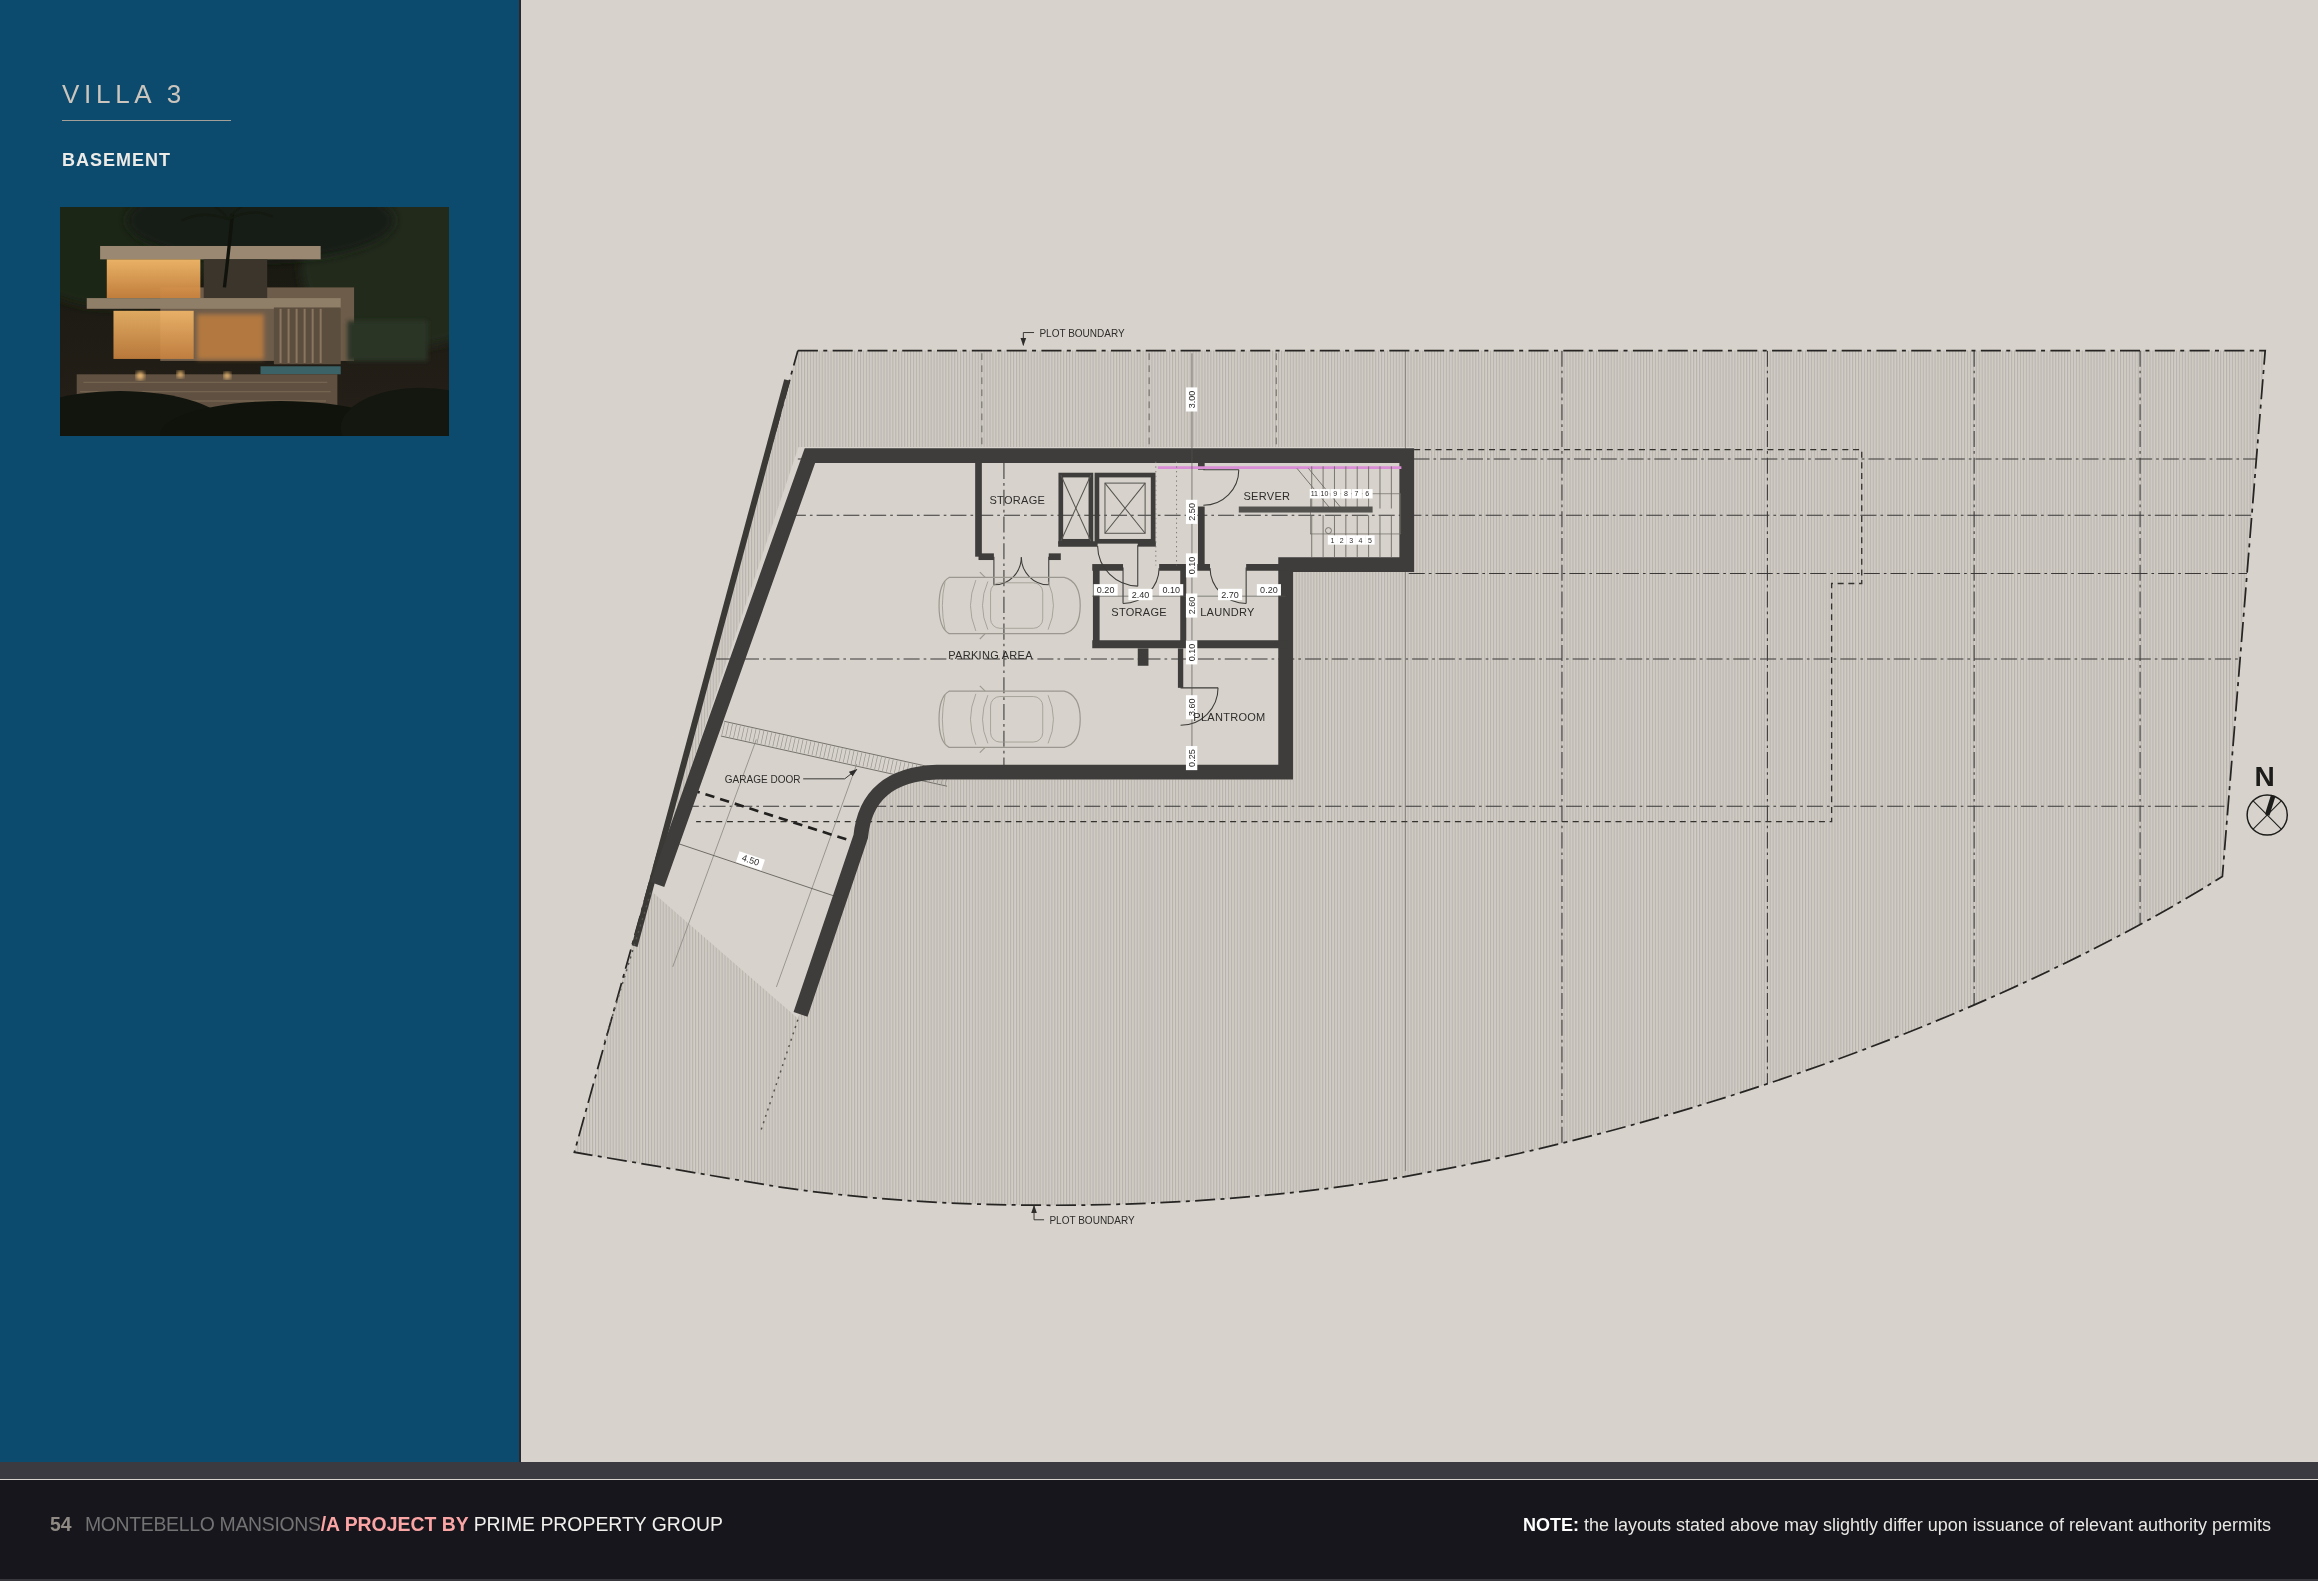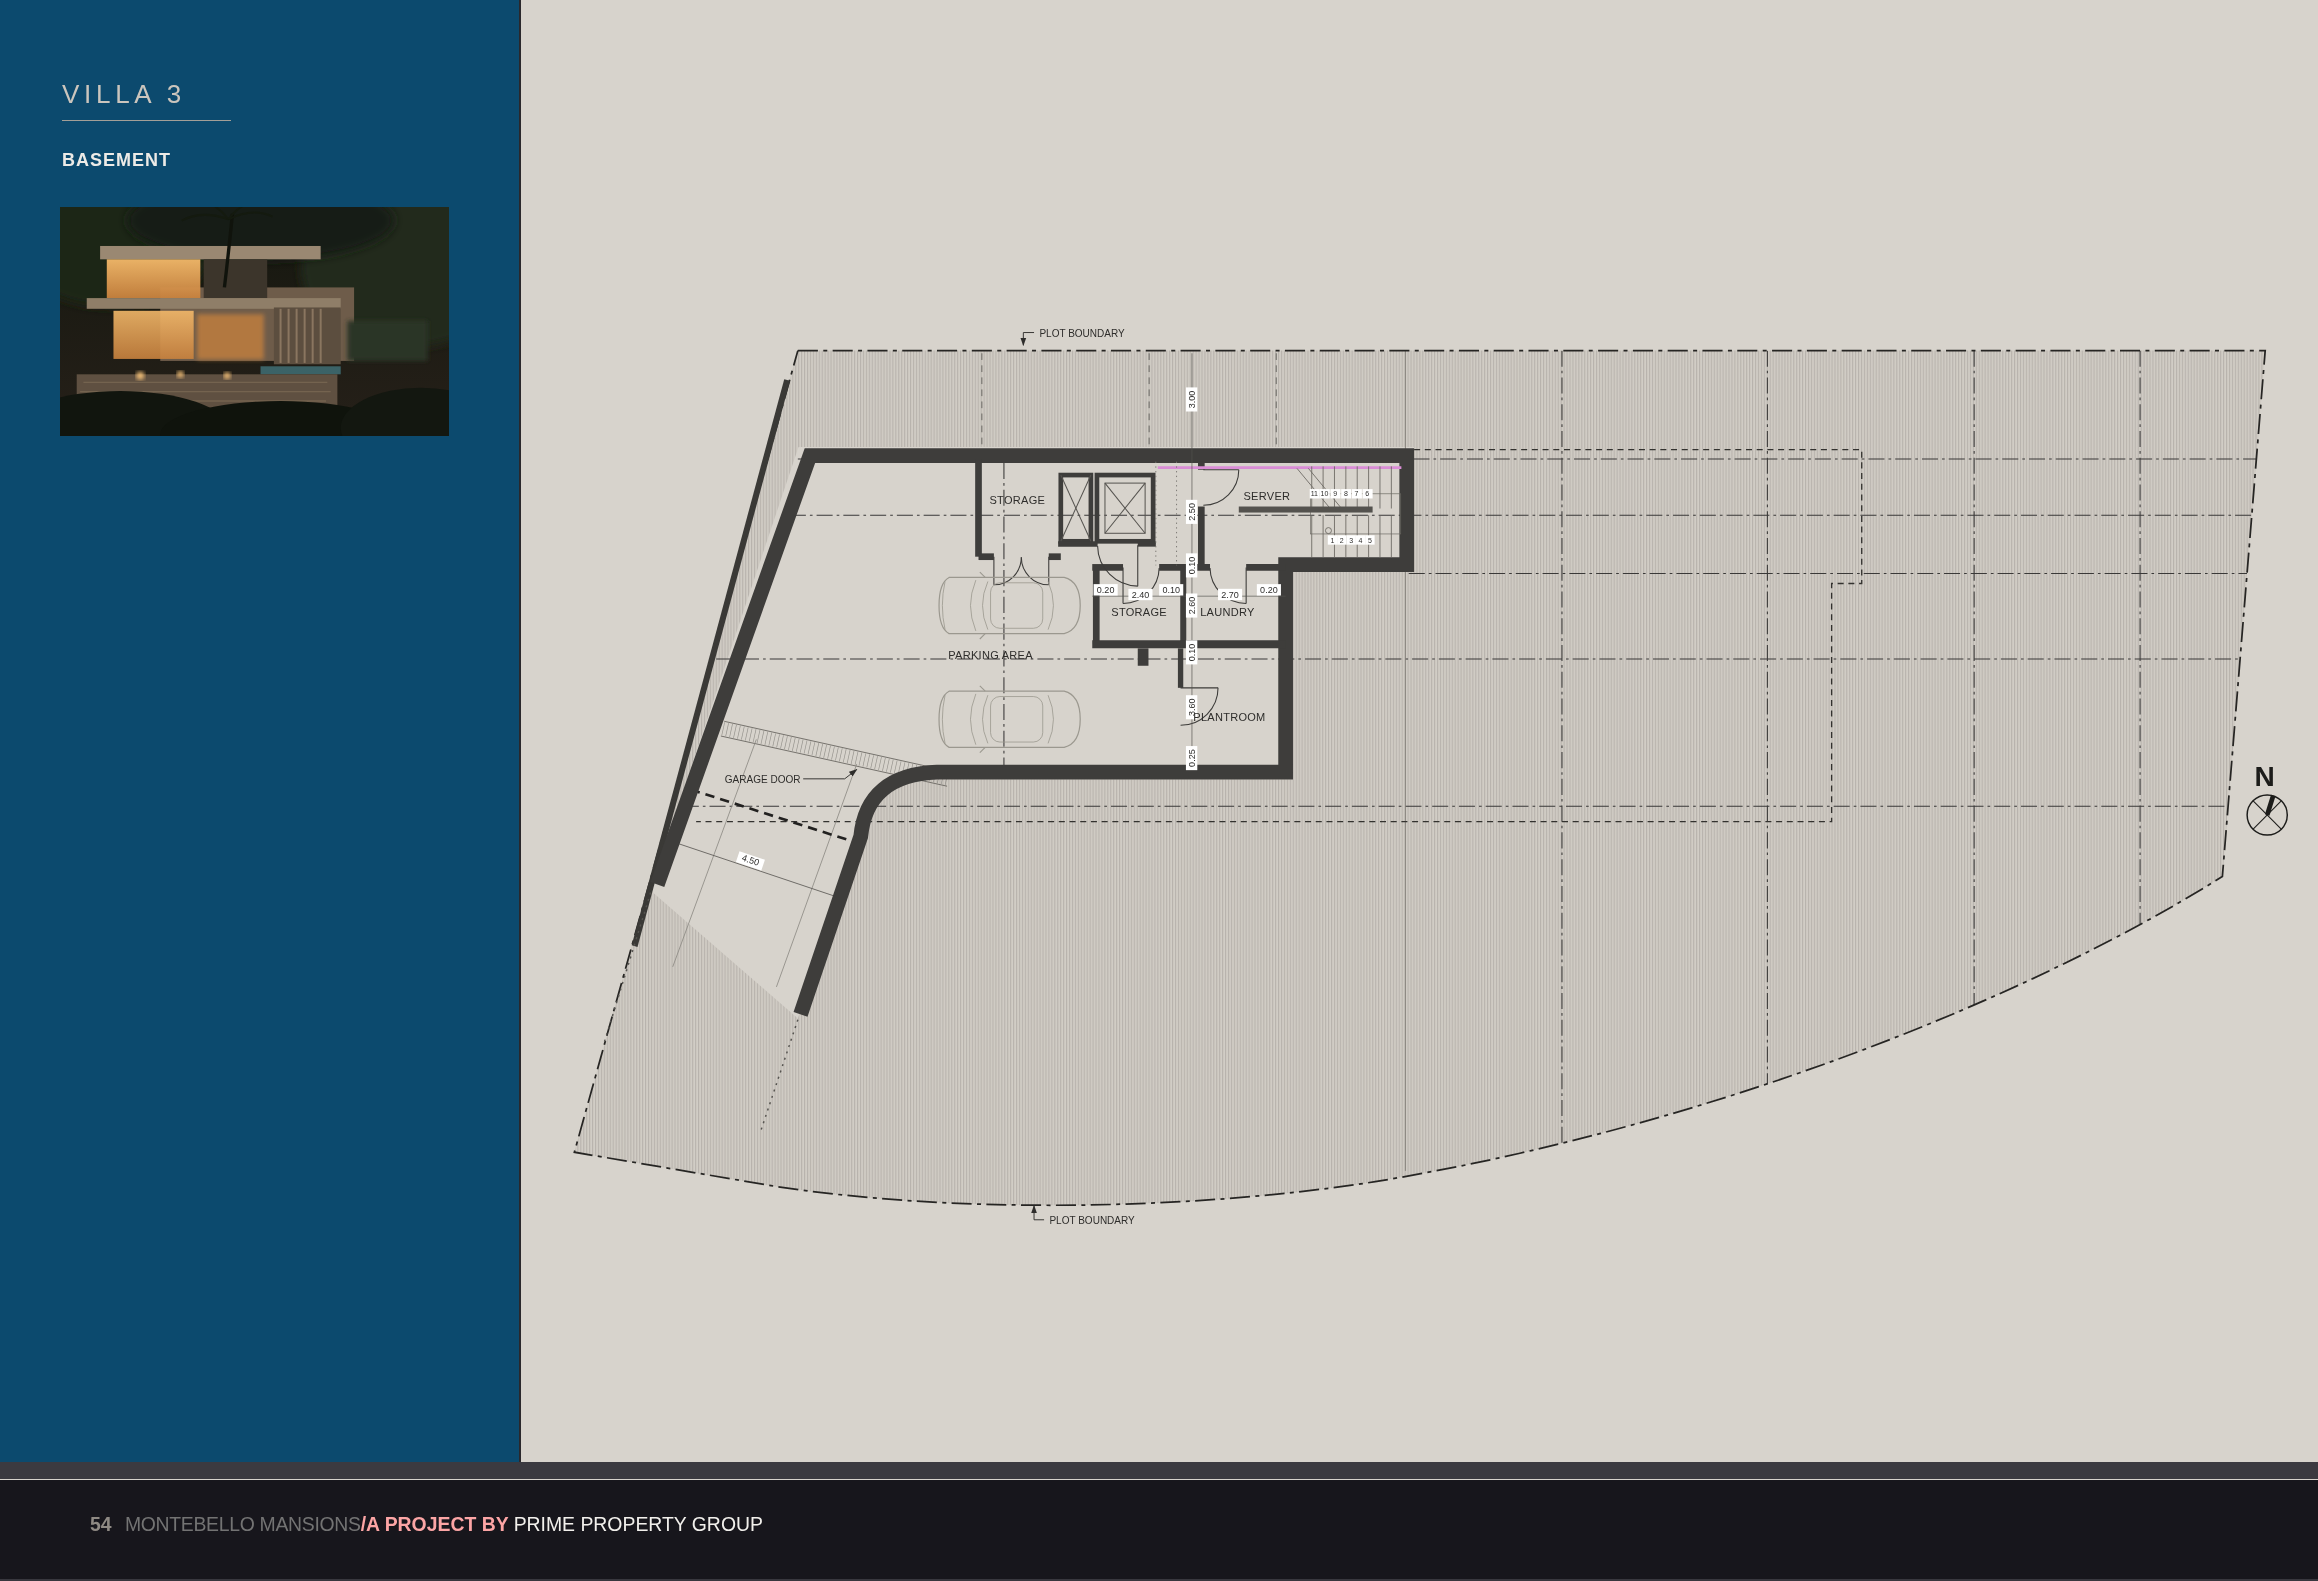--- a/index.html
+++ b/index.html
@@ -11,21 +11,21 @@
   .sidebar{position:absolute;left:0;top:0;width:519px;height:1462px;background:#0c4a6e;border-right:2px solid #2a282c;}
   .villa-title{position:absolute;left:62px;top:79px;font-size:26px;letter-spacing:4.7px;color:#cbc5bd;font-weight:400;}
   .title-rule{position:absolute;left:62px;top:120px;width:169px;height:1.3px;background:#a49f97;}
   .basement-sub{position:absolute;left:62px;top:141px;font-size:18px;font-weight:700;letter-spacing:1px;color:#edebe7;margin-top:9px;}
   .photo{position:absolute;left:60px;top:207px;width:389px;height:229px;overflow:hidden;background:#191a14;}
   
   .footer-strip{position:absolute;left:0;top:1462px;width:2319px;height:17.4px;background:#3b3a40;}
   .footer{position:absolute;left:0;top:1480px;width:2319px;height:102px;background:#17161c;}
   .footer:after{content:"";position:absolute;left:0;bottom:0;width:100%;height:2.7px;background:#38373e;}
   .footer-left{position:absolute;left:50px;top:33px;font-size:19.4px;color:#fff;white-space:nowrap;}
-  .footer-left .pageno{color:#8f8a84;font-weight:700;margin-right:13.4px;margin-left:40px;}
+  .footer-left .pageno{color:#8f8a84;font-weight:700;margin-right:13.4px;}
   .footer-left .brand{font-weight:400;color:#737373;letter-spacing:-0.3px;}
   .footer-left .projby{color:#fca5a5;font-weight:700;}
   .footer-left .company{color:#f2f0ec;font-weight:400;}
   .footer-right{position:absolute;right:48px;top:35px;font-size:18px;color:#e9e7e3;white-space:nowrap;}
   .footer-right .notelabel{font-weight:700;color:#ffffff;}
   
   text{font-family:"Liberation Sans", sans-serif;fill:#2e2d2b;}
   .roomlbl{font-size:16.5px;letter-spacing:.4px;}
   .dimlbl{font-size:13.5px;}
   .stairno{font-size:10.5px;}
@@ -370,14 +370,17 @@
       </svg>
     </div>
   </div>
 </div>
 
 <div class="footer-strip"></div>
 <div class="footer">
   <div class="footer-left">
     <span class="pageno">54</span><span class="brand">MONTEBELLO MANSIONS</span><span class="projby">/A PROJECT BY </span><span class="company">PRIME PROPERTY GROUP</span>
   </div>
+  <div class="footer-right">
+    <span class="notelabel">NOTE:</span><span> the layouts stated above may slightly differ upon issuance of relevant authority permits</span>
+  </div>
 </div>
 
 
 </body></html>

